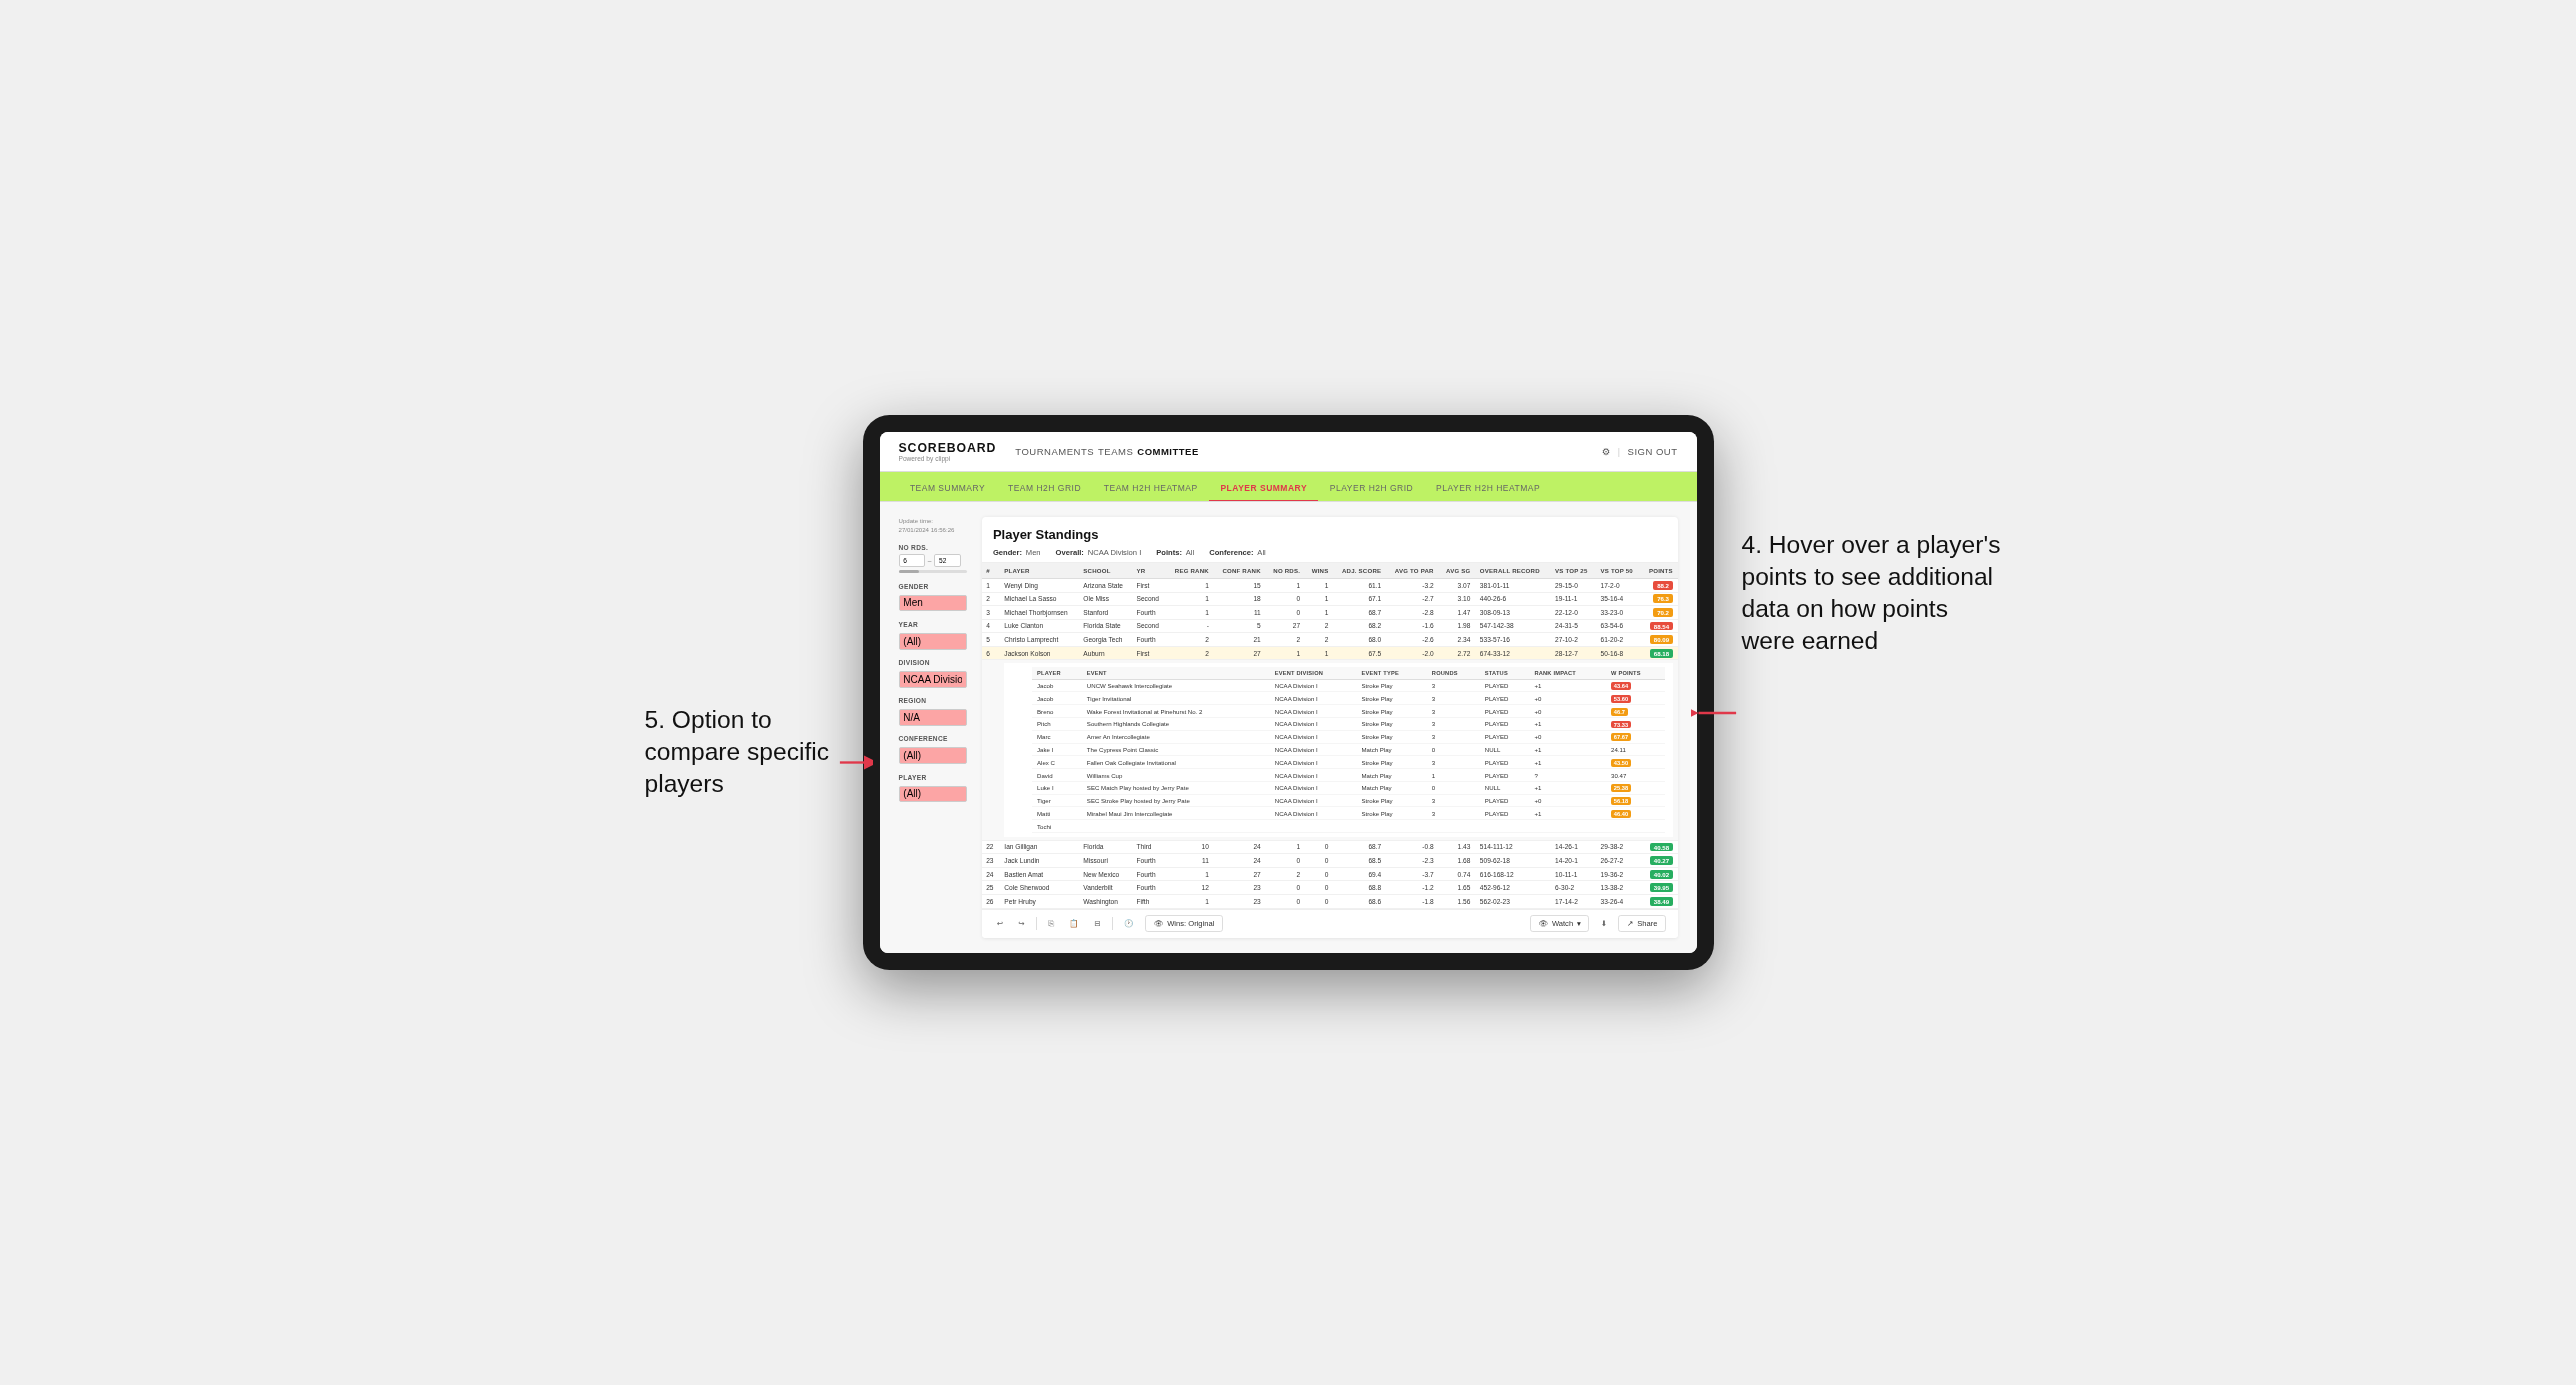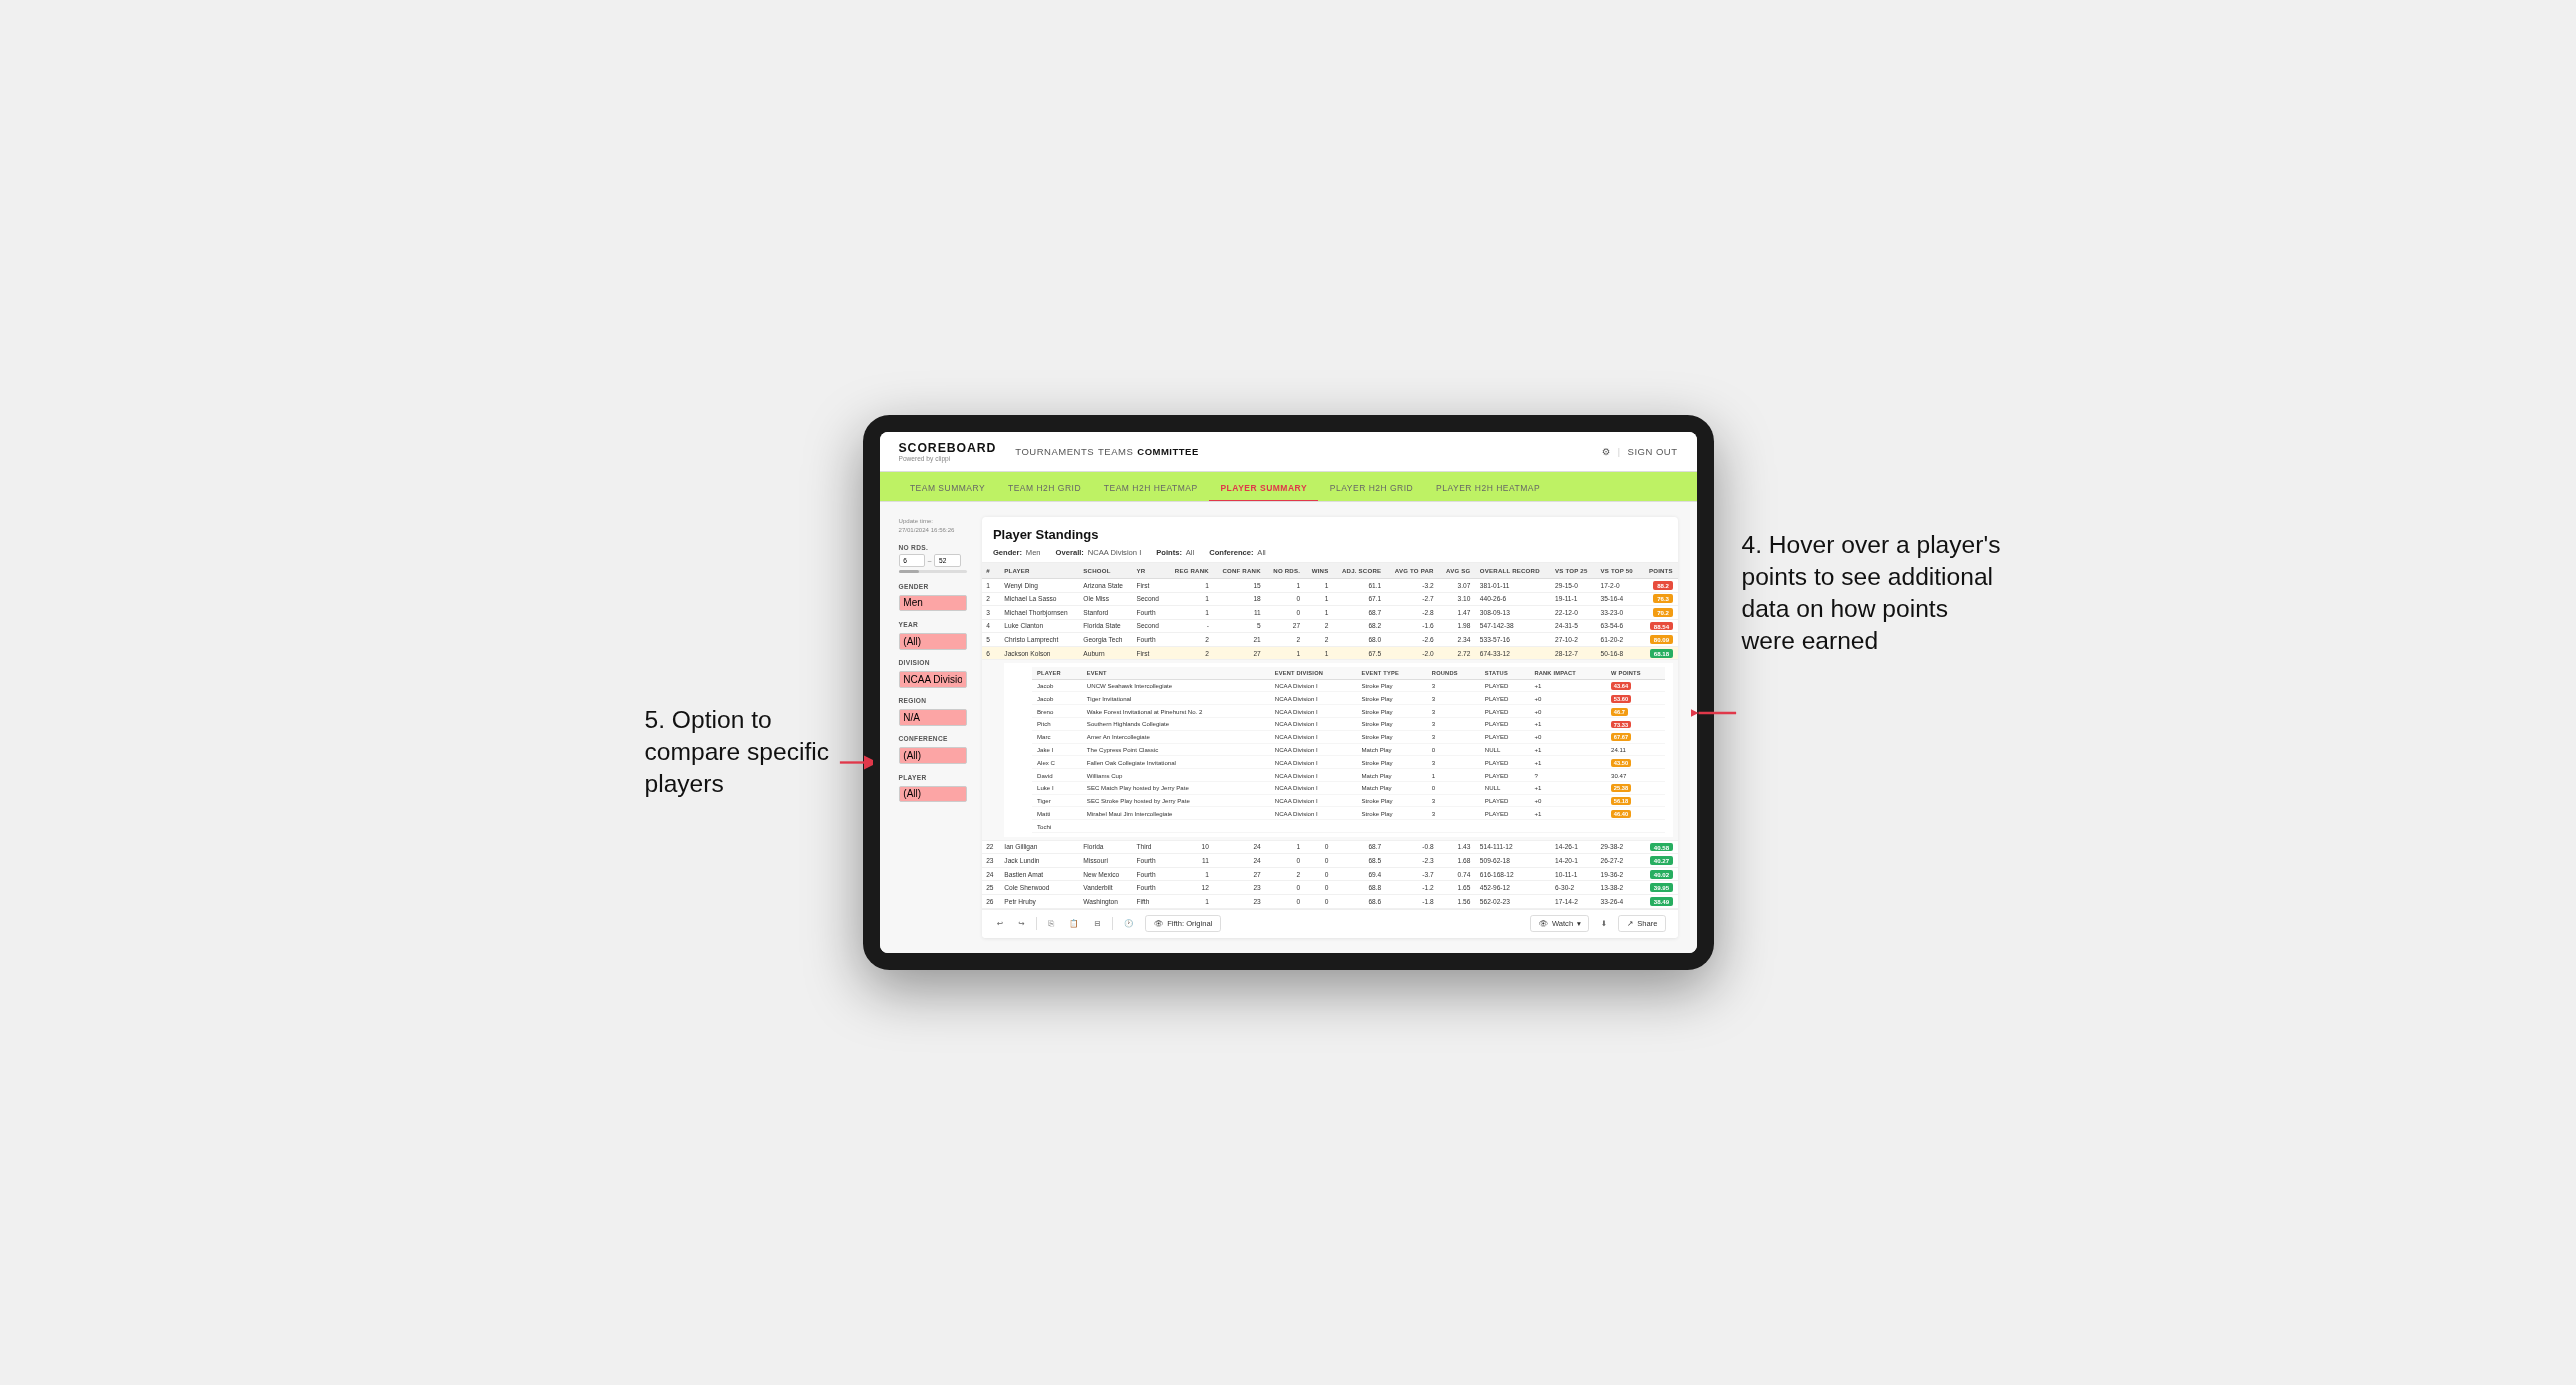--- a/index.html
+++ b/index.html
@@ -927,21 +927,21 @@
             <span class="toolbar-btn">↩</span>
             <span class="toolbar-btn">↪</span>
             <span class="toolbar-divider"></span>
             <span class="toolbar-btn">⎘</span>
             <span class="toolbar-btn">📋</span>
             <span class="toolbar-btn">⊟</span>
             <span class="toolbar-divider"></span>
             <span class="toolbar-btn">🕐</span>
             <div class="view-btn">
               <span>👁</span>
-              <span>Fifth: Original</span>
+              <span>Wins: Original</span>
             </div>
             <div class="toolbar-spacer"></div>
             <div class="view-btn">
               <span>👁</span>
               <span>Watch</span>
               <span>▾</span>
             </div>
             <span class="toolbar-btn">⬇</span>
             <div class="view-btn">
               <span>↗</span>

